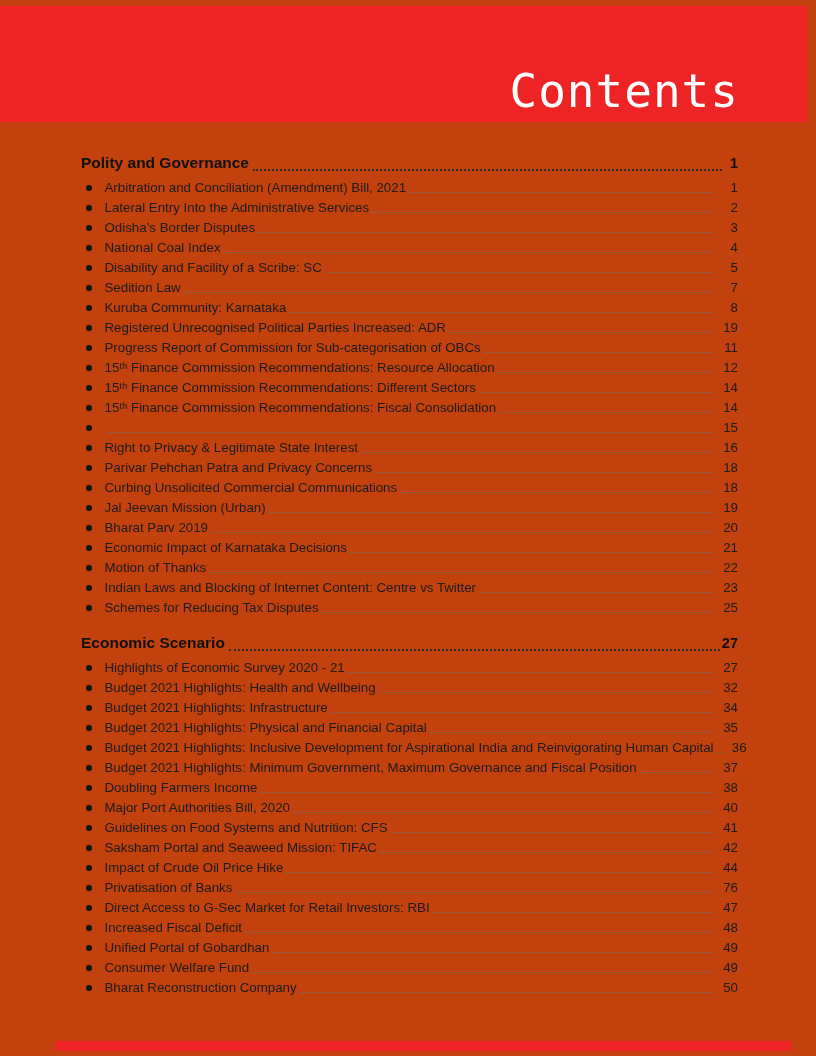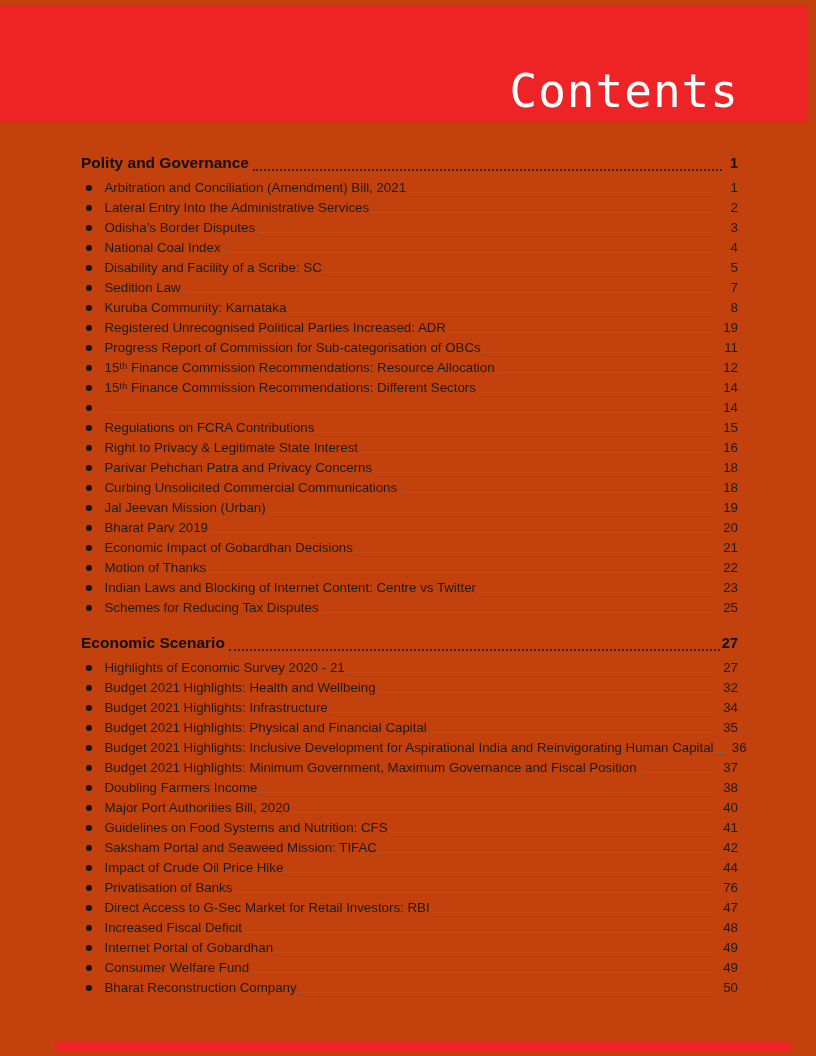--- a/index.html
+++ b/index.html
@@ -192,26 +192,26 @@
           <span class="pagenum">12</span>
         </div>
         <div class="row entry-row">
           <span class="bullet"></span>
           <span class="title">15ᵗʰ Finance Commission Recommendations: Different Sectors</span>
           <span class="leader"></span>
           <span class="pagenum">14</span>
         </div>
         <div class="row entry-row">
           <span class="bullet"></span>
+          <span class="title">15ᵗʰ Finance Commission Recommendations: Fiscal Consolidation</span>
           <span class="leader"></span>
           <span class="pagenum">14</span>
         </div>
         <div class="row entry-row">
           <span class="bullet"></span>
-          <span class="title">Regulations on FCRA Contributions</span>
           <span class="leader"></span>
           <span class="pagenum">15</span>
         </div>
         <div class="row entry-row">
           <span class="bullet"></span>
           <span class="title">Right to Privacy &amp; Legitimate State Interest</span>
           <span class="leader"></span>
           <span class="pagenum">16</span>
         </div>
         <div class="row entry-row">
@@ -233,21 +233,21 @@
           <span class="pagenum">19</span>
         </div>
         <div class="row entry-row">
           <span class="bullet"></span>
           <span class="title">Bharat Parv 2019</span>
           <span class="leader"></span>
           <span class="pagenum">20</span>
         </div>
         <div class="row entry-row">
           <span class="bullet"></span>
-          <span class="title">Economic Impact of Gobardhan Decisions</span>
+          <span class="title">Economic Impact of Karnataka Decisions</span>
           <span class="leader"></span>
           <span class="pagenum">21</span>
         </div>
         <div class="row entry-row">
           <span class="bullet"></span>
           <span class="title">Motion of Thanks</span>
           <span class="leader"></span>
           <span class="pagenum">22</span>
         </div>
         <div class="row entry-row">
@@ -348,21 +348,21 @@
           <span class="pagenum">47</span>
         </div>
         <div class="row entry-row">
           <span class="bullet"></span>
           <span class="title">Increased Fiscal Deficit</span>
           <span class="leader"></span>
           <span class="pagenum">48</span>
         </div>
         <div class="row entry-row">
           <span class="bullet"></span>
-          <span class="title">Internet Portal of Gobardhan</span>
+          <span class="title">Unified Portal of Gobardhan</span>
           <span class="leader"></span>
           <span class="pagenum">49</span>
         </div>
         <div class="row entry-row">
           <span class="bullet"></span>
           <span class="title">Consumer Welfare Fund</span>
           <span class="leader"></span>
           <span class="pagenum">49</span>
         </div>
         <div class="row entry-row">

